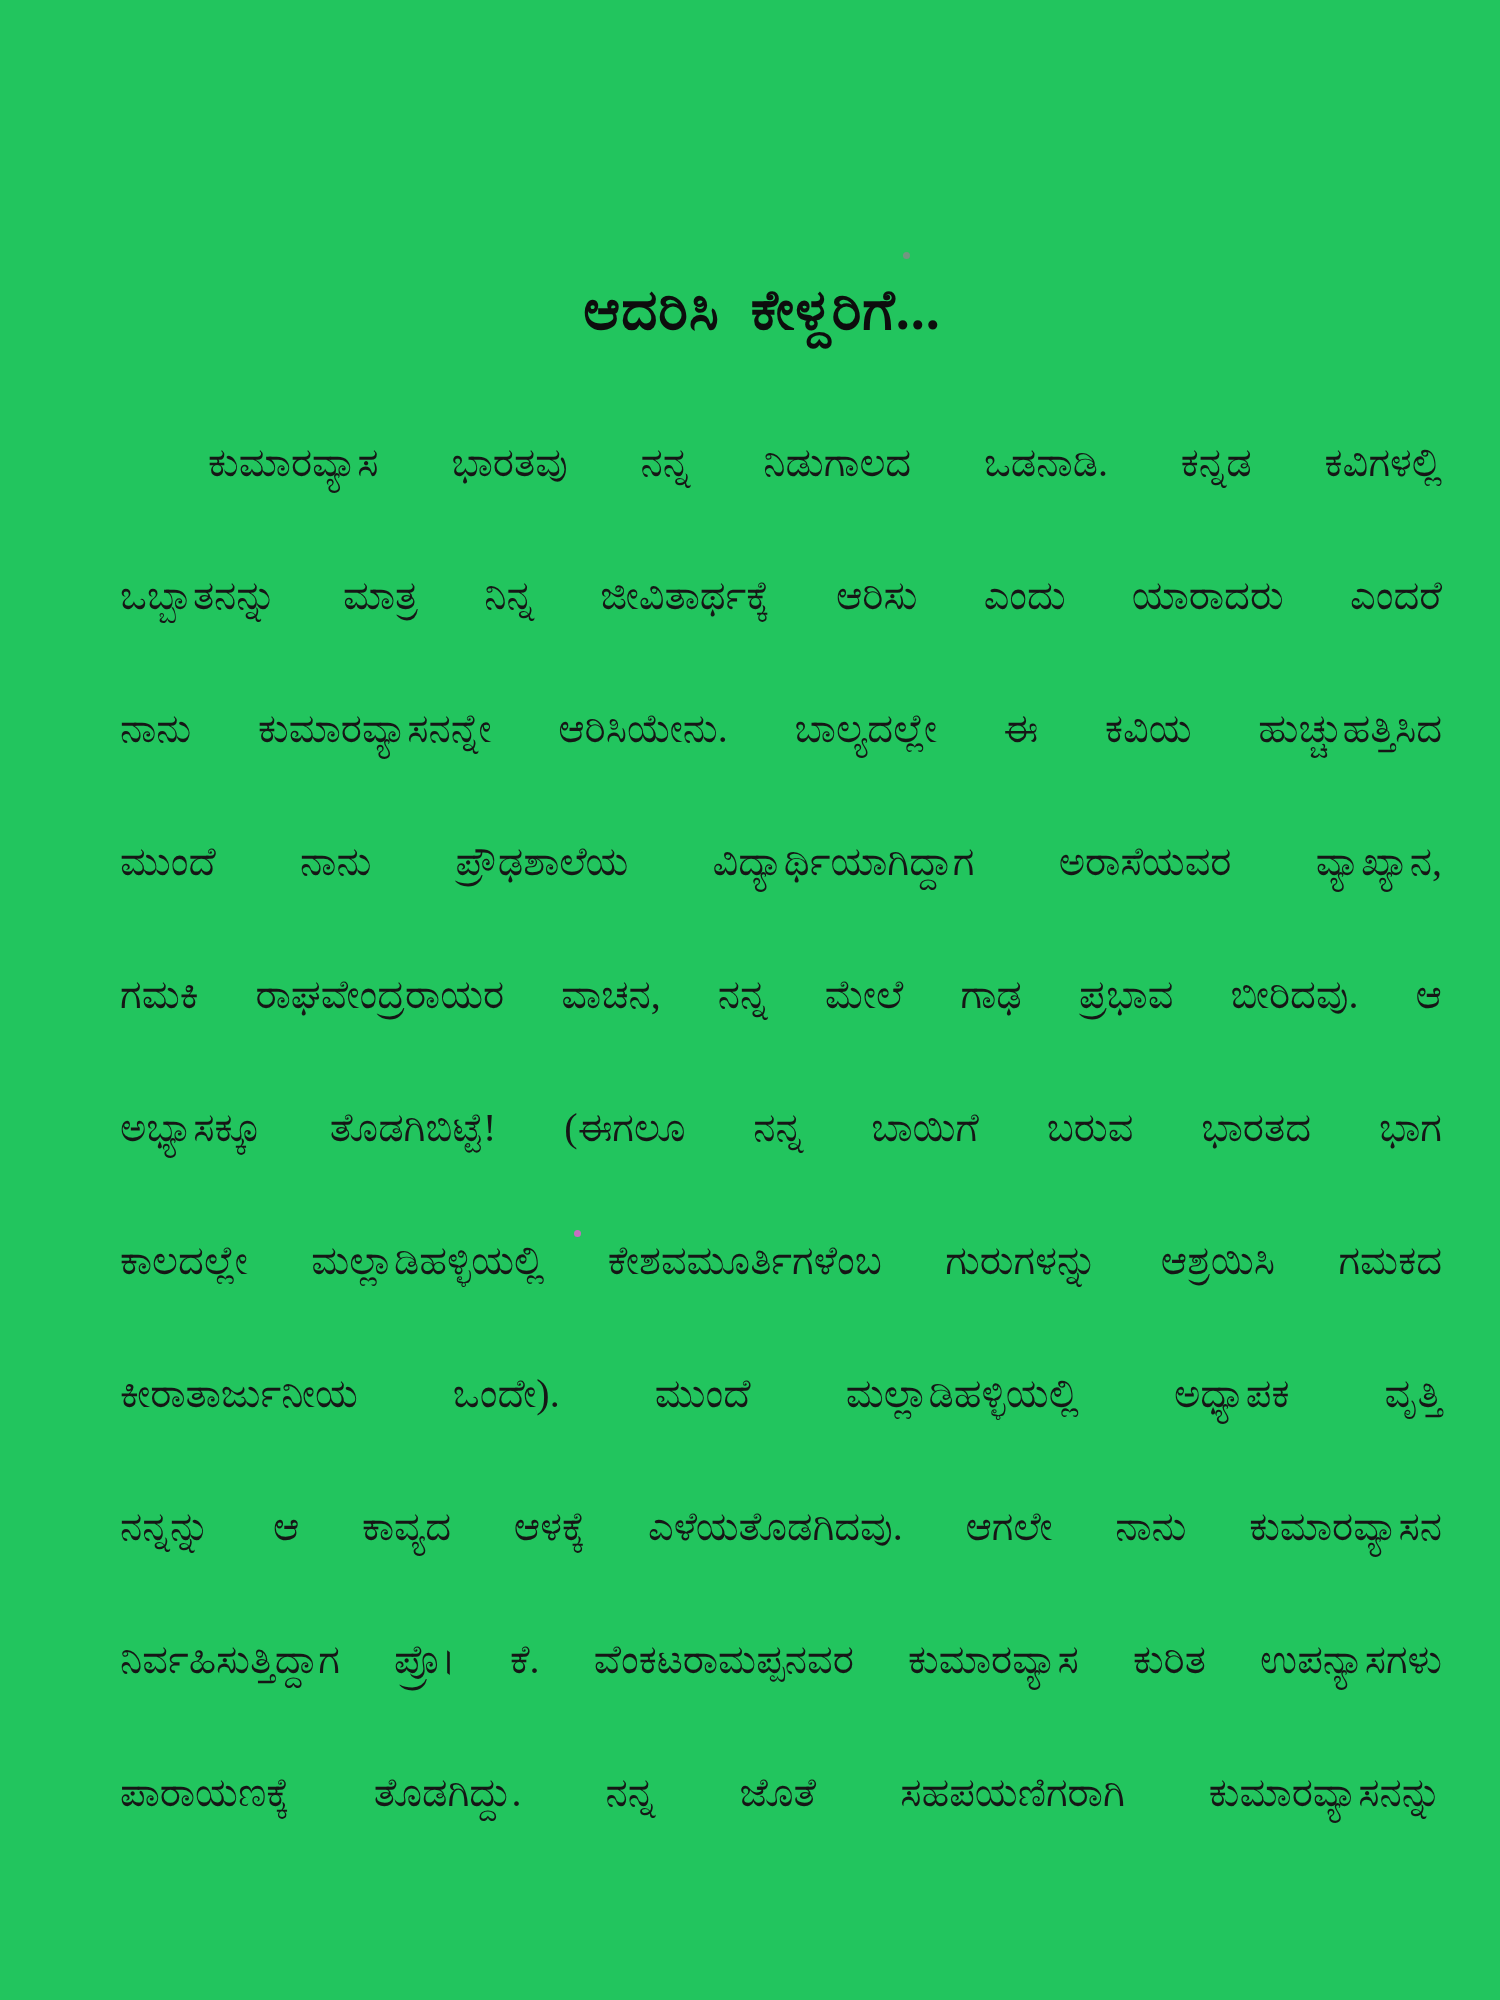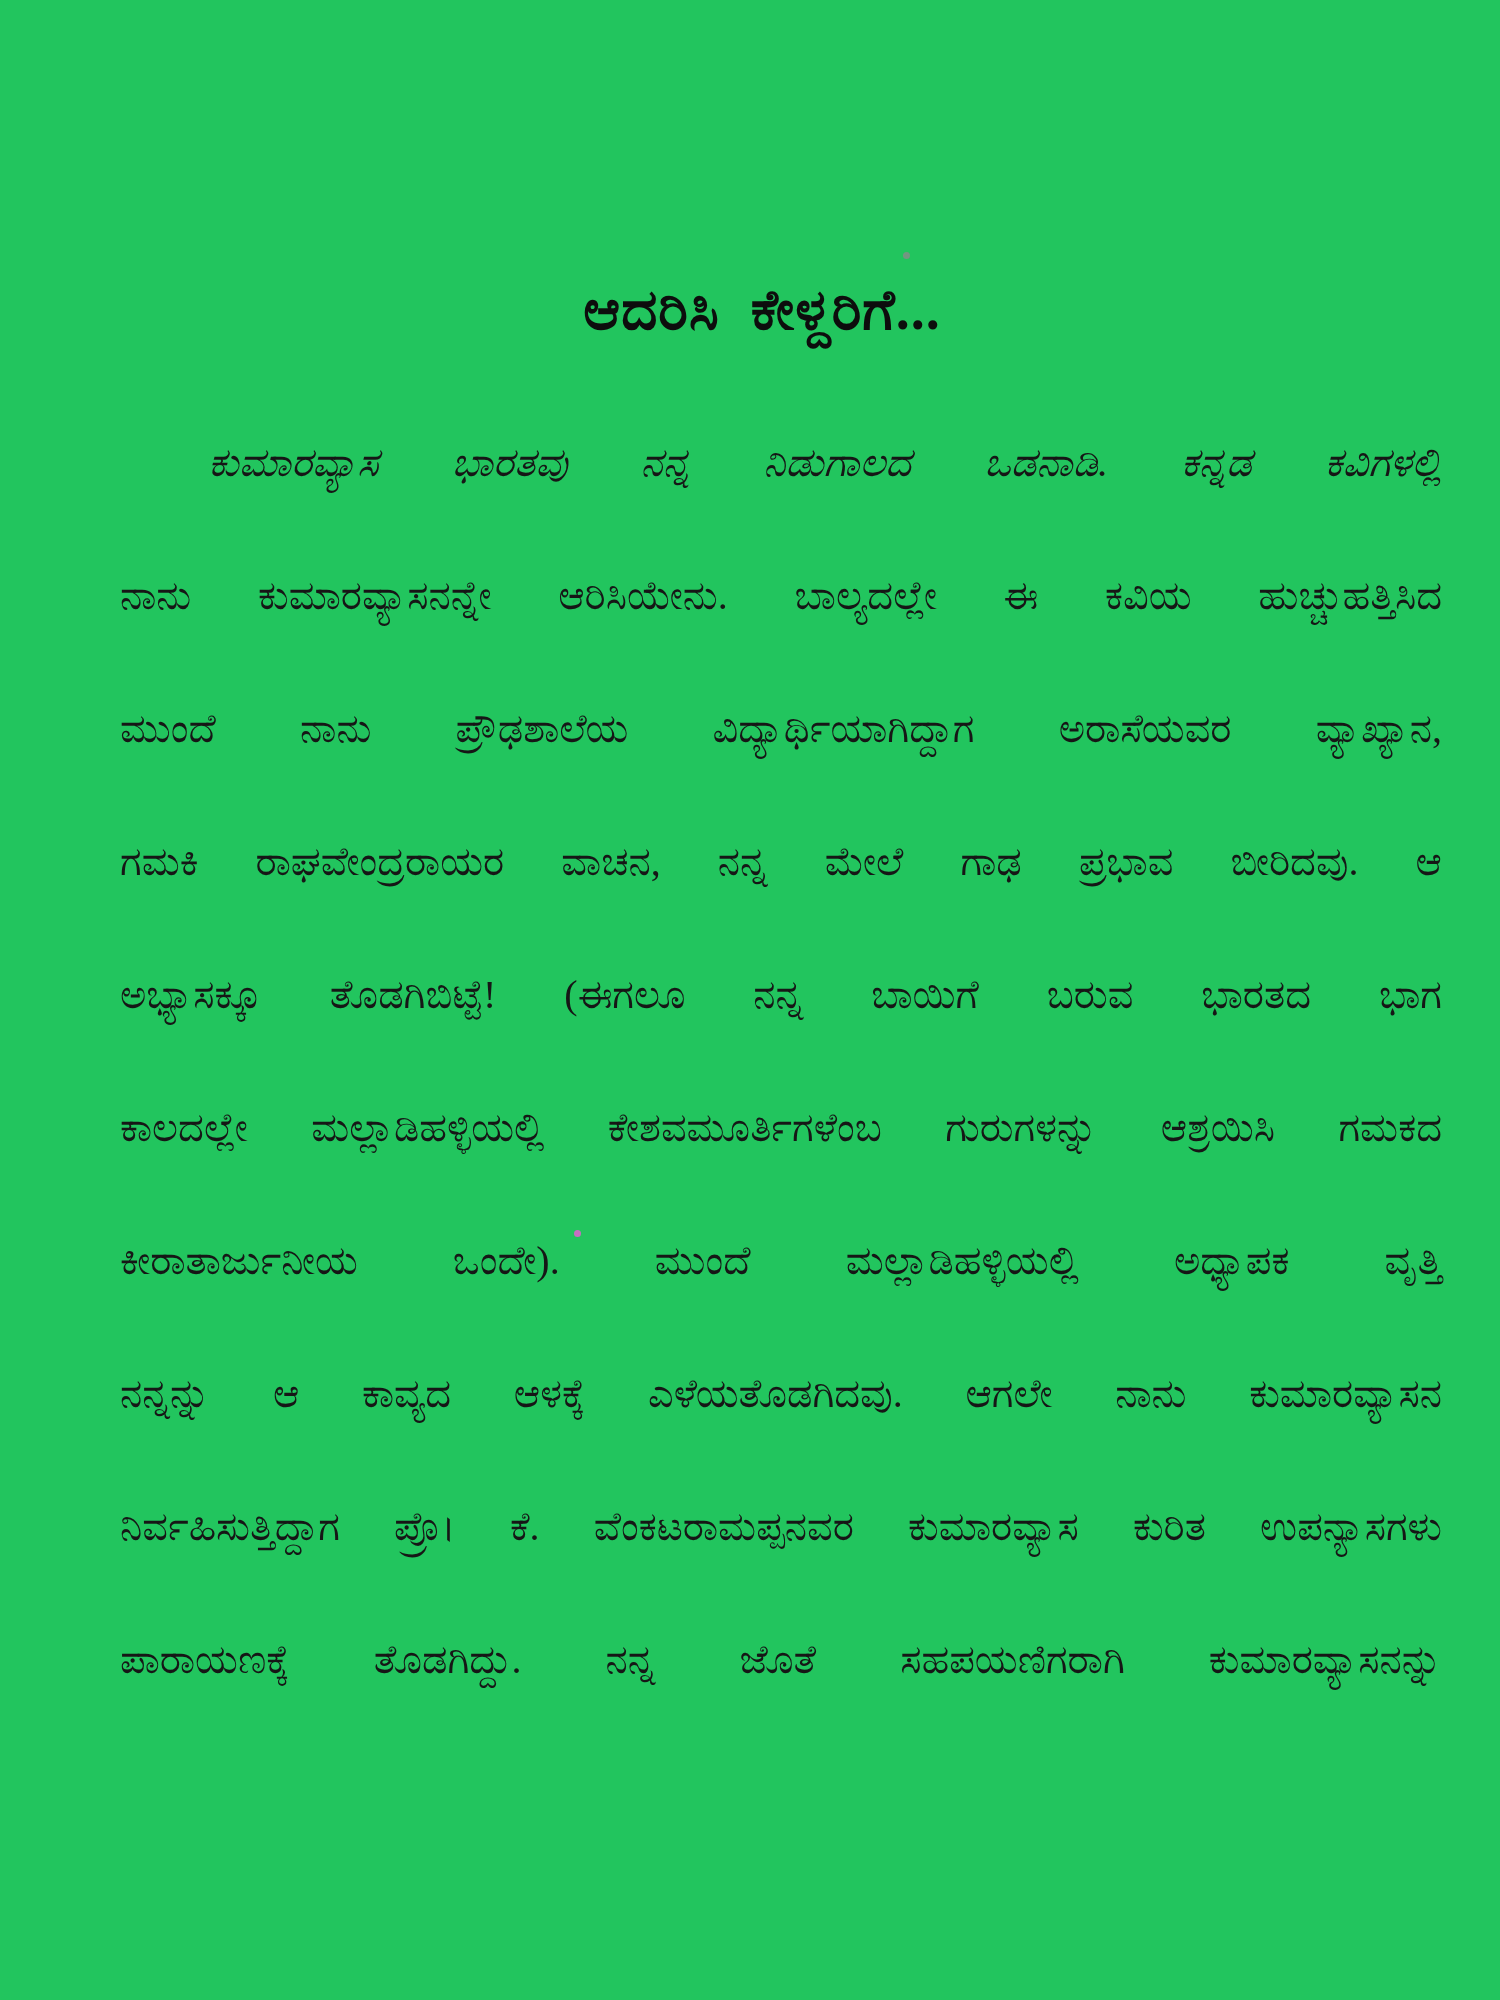--- a/index.html
+++ b/index.html
@@ -44,21 +44,21 @@
     text-align: justify;
     white-space: normal;
   }
   
   .line::after {
     content: "";
     display: inline-block;
     width: 100%;
     height: 0;
   }
-  .line.indent { padding-left: 88px; font-style: italic; }
+  .line.indent { padding-left: 88px; }
   .scan-dot {
     position: absolute;
     left: 903px;
     top: 252px;
     width: 7px;
     height: 7px;
     border-radius: 50%;
     background: #8a8a8a;
     opacity: 0.8;
   }
@@ -76,20 +76,21 @@
 </head>
 <body>
 
 <div class="page">
   <h1 class="doc-title">ಆದರಿಸಿ ಕೇಳ್ದರಿಗೆ...</h1>
   <span class="scan-dot"></span>
   <span class="scan-speck"></span>
   <div class="page-body">
       <div class="para">
         <div class="line indent">ಕುಮಾರವ್ಯಾಸ ಭಾರತವು ನನ್ನ ನಿಡುಗಾಲದ ಒಡನಾಡಿ. ಕನ್ನಡ ಕವಿಗಳಲ್ಲಿ</div>
+        <div class="line">ಒಬ್ಬಾತನನ್ನು ಮಾತ್ರ ನಿನ್ನ ಜೀವಿತಾರ್ಥಕ್ಕೆ ಆರಿಸು ಎಂದು ಯಾರಾದರು ಎಂದರೆ</div>
         <div class="line">ನಾನು ಕುಮಾರವ್ಯಾಸನನ್ನೇ ಆರಿಸಿಯೇನು. ಬಾಲ್ಯದಲ್ಲೇ ಈ ಕವಿಯ ಹುಚ್ಚುಹತ್ತಿಸಿದ</div>
         <div class="line">ಮುಂದೆ ನಾನು ಪ್ರೌಢಶಾಲೆಯ ವಿದ್ಯಾರ್ಥಿಯಾಗಿದ್ದಾಗ ಅರಾಸೆಯವರ ವ್ಯಾಖ್ಯಾನ,</div>
         <div class="line">ಗಮಕಿ ರಾಘವೇಂದ್ರರಾಯರ ವಾಚನ, ನನ್ನ ಮೇಲೆ ಗಾಢ ಪ್ರಭಾವ ಬೀರಿದವು. ಆ</div>
         <div class="line">ಅಭ್ಯಾಸಕ್ಕೂ ತೊಡಗಿಬಿಟ್ಟೆ! (ಈಗಲೂ ನನ್ನ ಬಾಯಿಗೆ ಬರುವ ಭಾರತದ ಭಾಗ</div>
         <div class="line">ಕಾಲದಲ್ಲೇ ಮಲ್ಲಾಡಿಹಳ್ಳಿಯಲ್ಲಿ ಕೇಶವಮೂರ್ತಿಗಳೆಂಬ ಗುರುಗಳನ್ನು ಆಶ್ರಯಿಸಿ ಗಮಕದ</div>
         <div class="line">ಕೀರಾತಾರ್ಜುನೀಯ ಒಂದೇ). ಮುಂದೆ ಮಲ್ಲಾಡಿಹಳ್ಳಿಯಲ್ಲಿ ಅಧ್ಯಾಪಕ ವೃತ್ತಿ</div>
         <div class="line">ನನ್ನನ್ನು ಆ ಕಾವ್ಯದ ಆಳಕ್ಕೆ ಎಳೆಯತೊಡಗಿದವು. ಆಗಲೇ ನಾನು ಕುಮಾರವ್ಯಾಸನ</div>
         <div class="line">ನಿರ್ವಹಿಸುತ್ತಿದ್ದಾಗ ಪ್ರೊ। ಕೆ. ವೆಂಕಟರಾಮಪ್ಪನವರ ಕುಮಾರವ್ಯಾಸ ಕುರಿತ ಉಪನ್ಯಾಸಗಳು</div>
         <div class="line">ಪಾರಾಯಣಕ್ಕೆ ತೊಡಗಿದ್ದು. ನನ್ನ ಜೊತೆ ಸಹಪಯಣಿಗರಾಗಿ ಕುಮಾರವ್ಯಾಸನನ್ನು</div>
       </div>

